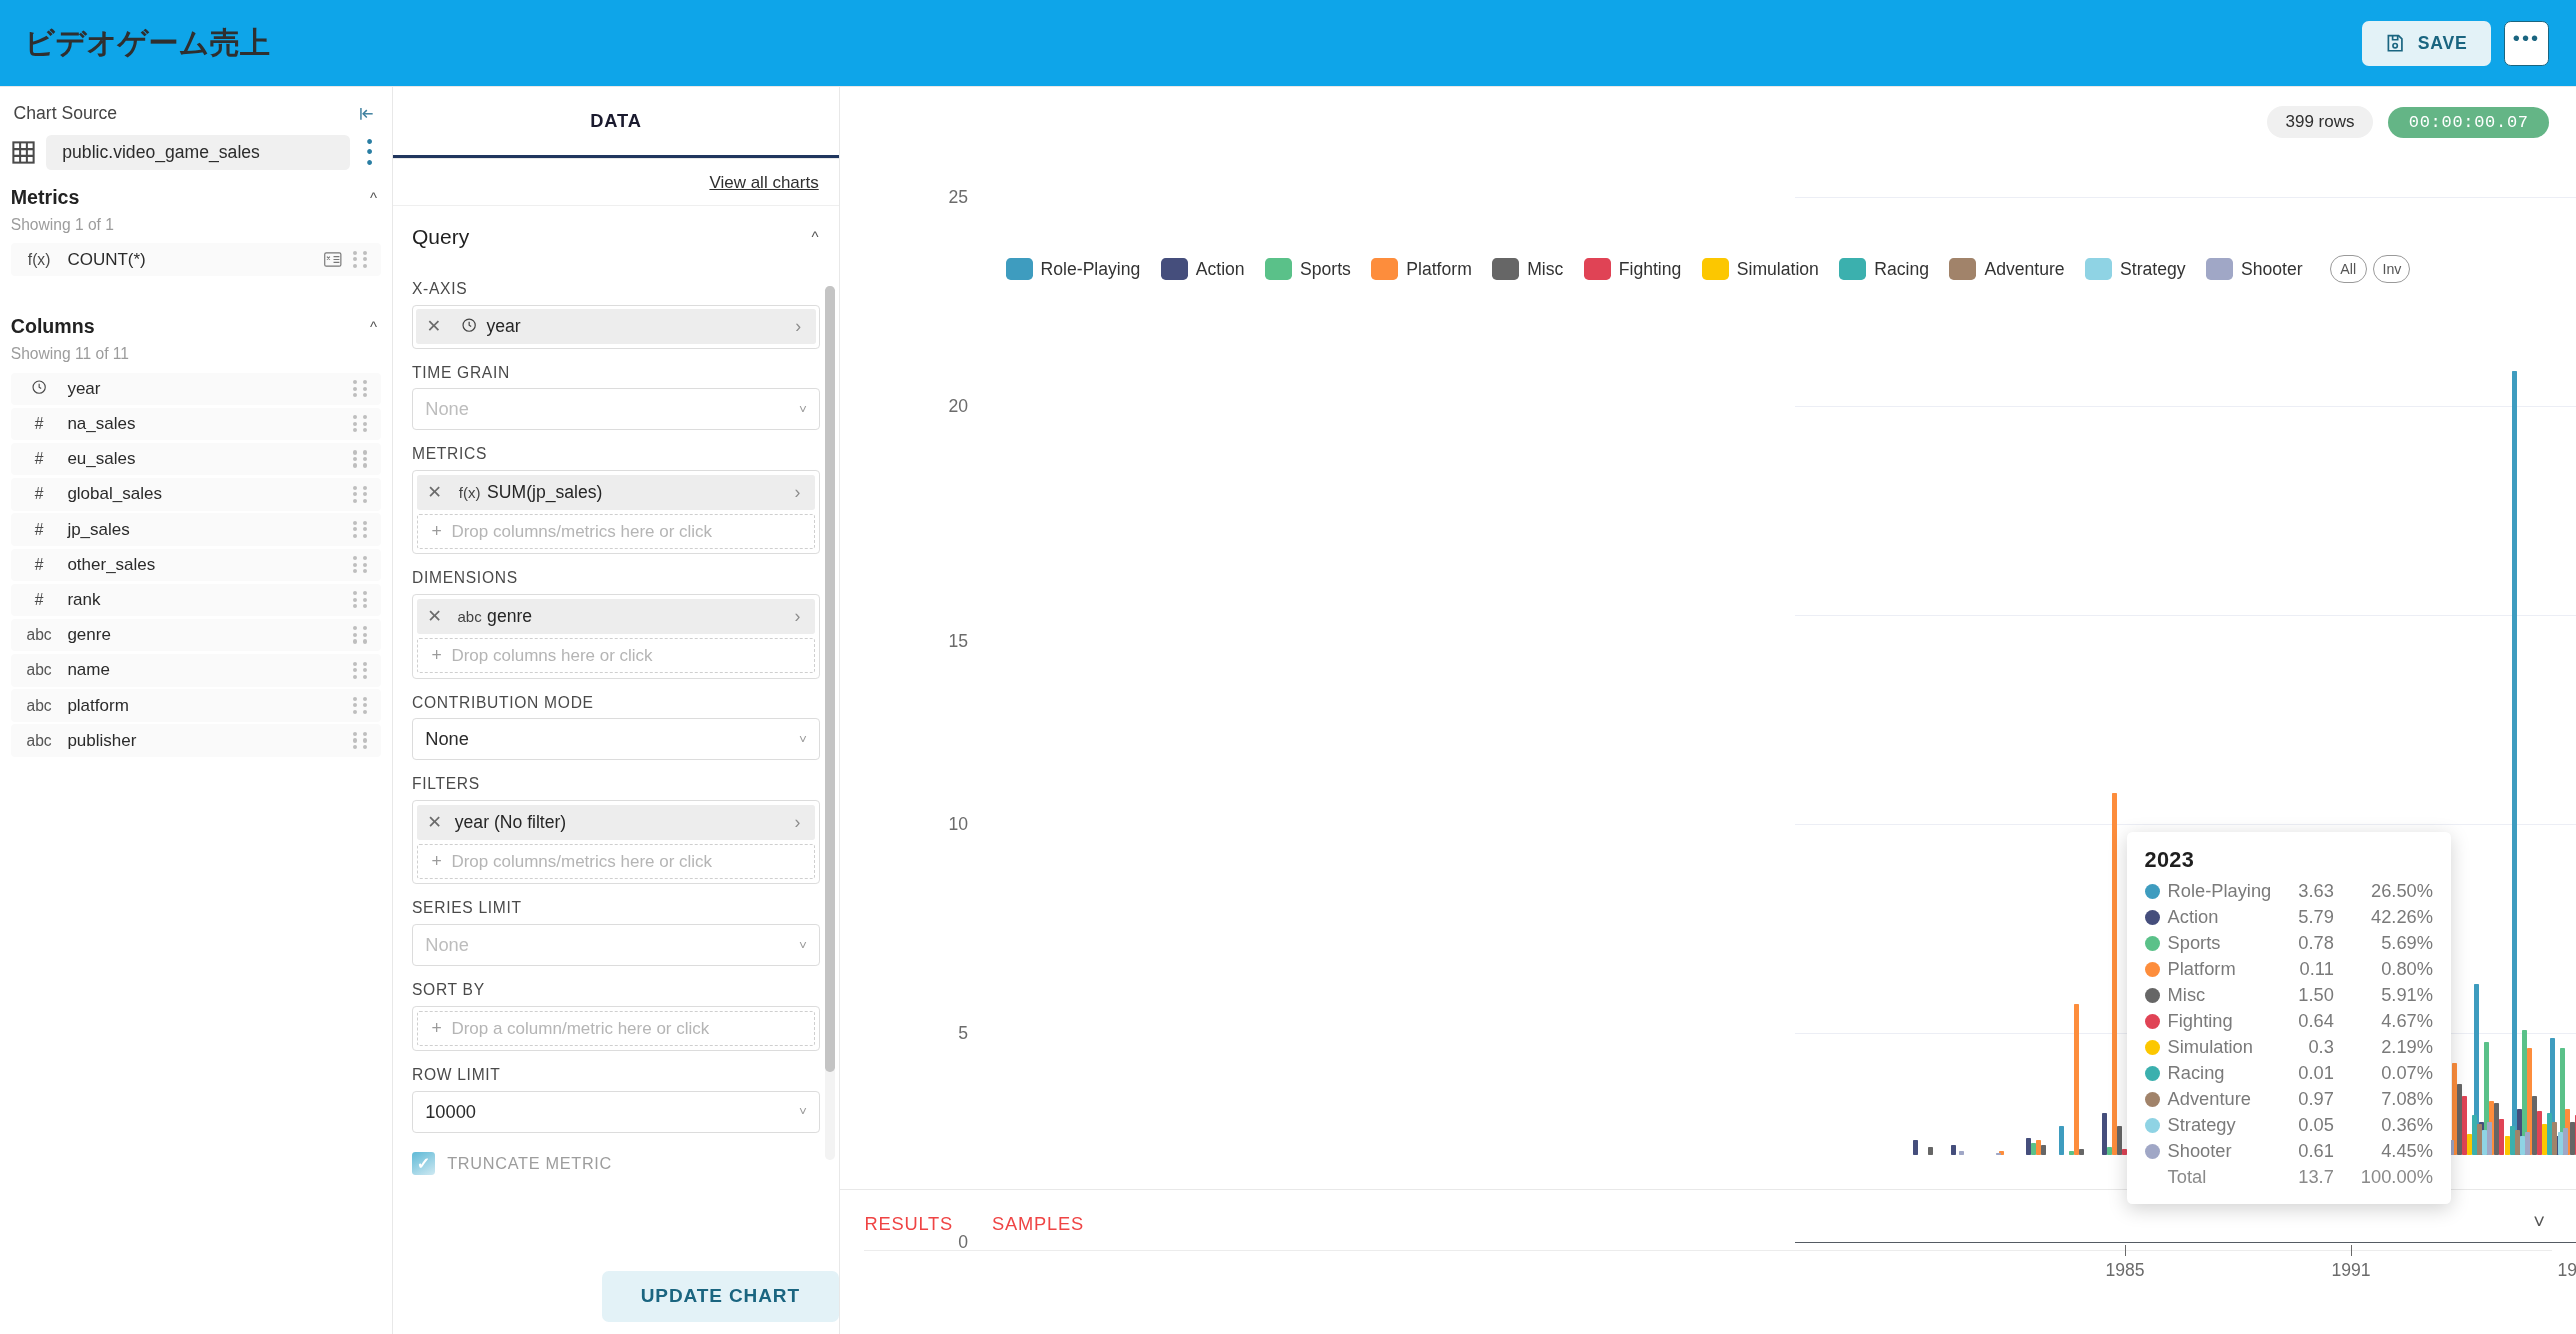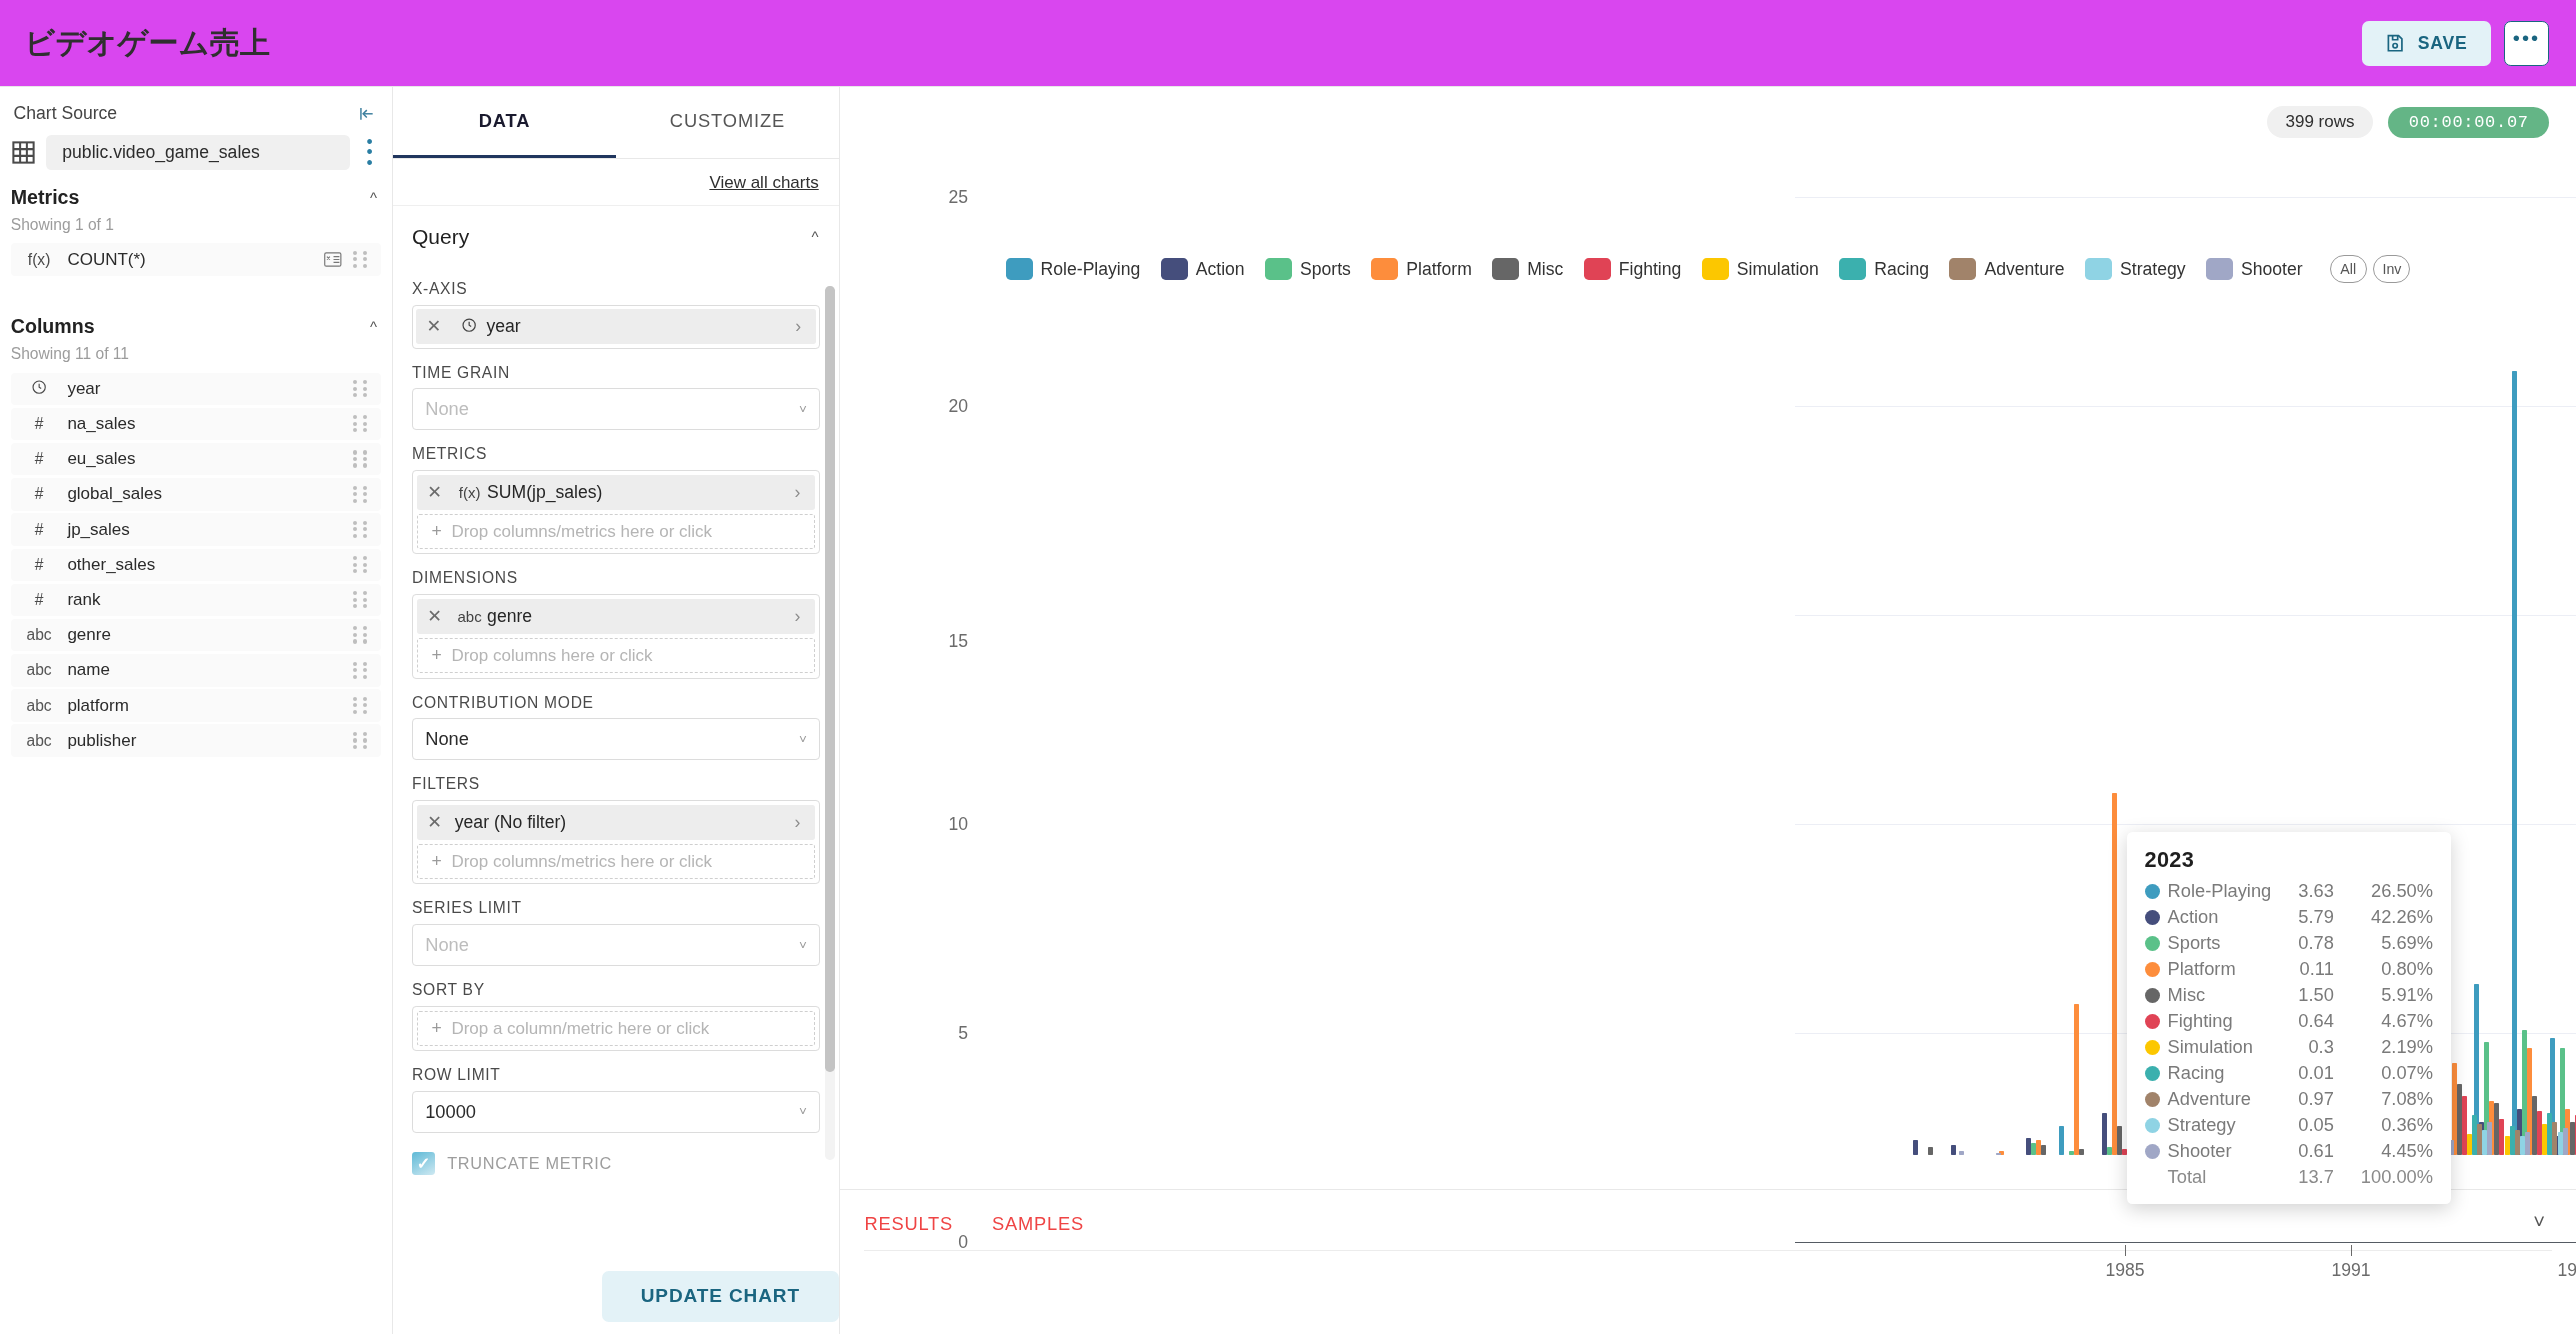--- a/index.html
+++ b/index.html
@@ -10,21 +10,21 @@
     overflow: hidden;
   }
   .app { width: 2576px; height: 1334px; display: flex; flex-direction: column; }
 
   
   .header {
     height: 87px; flex: 0 0 87px;
     display: flex; align-items: center; justify-content: space-between;
     padding: 0 27px 0 24.4px;
     border-bottom: 0.7px solid #e8e8e8;
-    background: #d946ef;
+    background: #0ea5e9;
   }
   .title { font-size: 30px; font-weight: 700; color: #2f2f2f; letter-spacing: 0.3px; }
   .hdr-actions { display: flex; align-items: center; gap: 13.5px; }
   .save-btn {
     display: flex; align-items: center; gap: 12.2px;
     background: #e3f2f7; color: #1a6580;
     border: none; border-radius: 6.8px;
     height: 45px; padding: 0 23px;
     font-size: 17.6px; font-weight: 700; letter-spacing: 0.8px;
     font-family: inherit; cursor: pointer;
@@ -436,21 +436,20 @@
               <i></i>
               <i></i>
             </span>
           </div>
         </div>
     </div>
 
     <div class="ctrl-panel">
       <div class="ctrl-tabs">
         <div class="ctrl-tab active">DATA</div>
-        <div class="ctrl-tab">CUSTOMIZE</div>
       </div>
       <div class="viewall-row">
         <span class="viewall">View all charts</span>
       </div>
 
       <div class="ctrl-scroll">
         <div class="query-hdr">
           <span class="label">Query</span>
           <span class="chev">^</span>
         </div>

